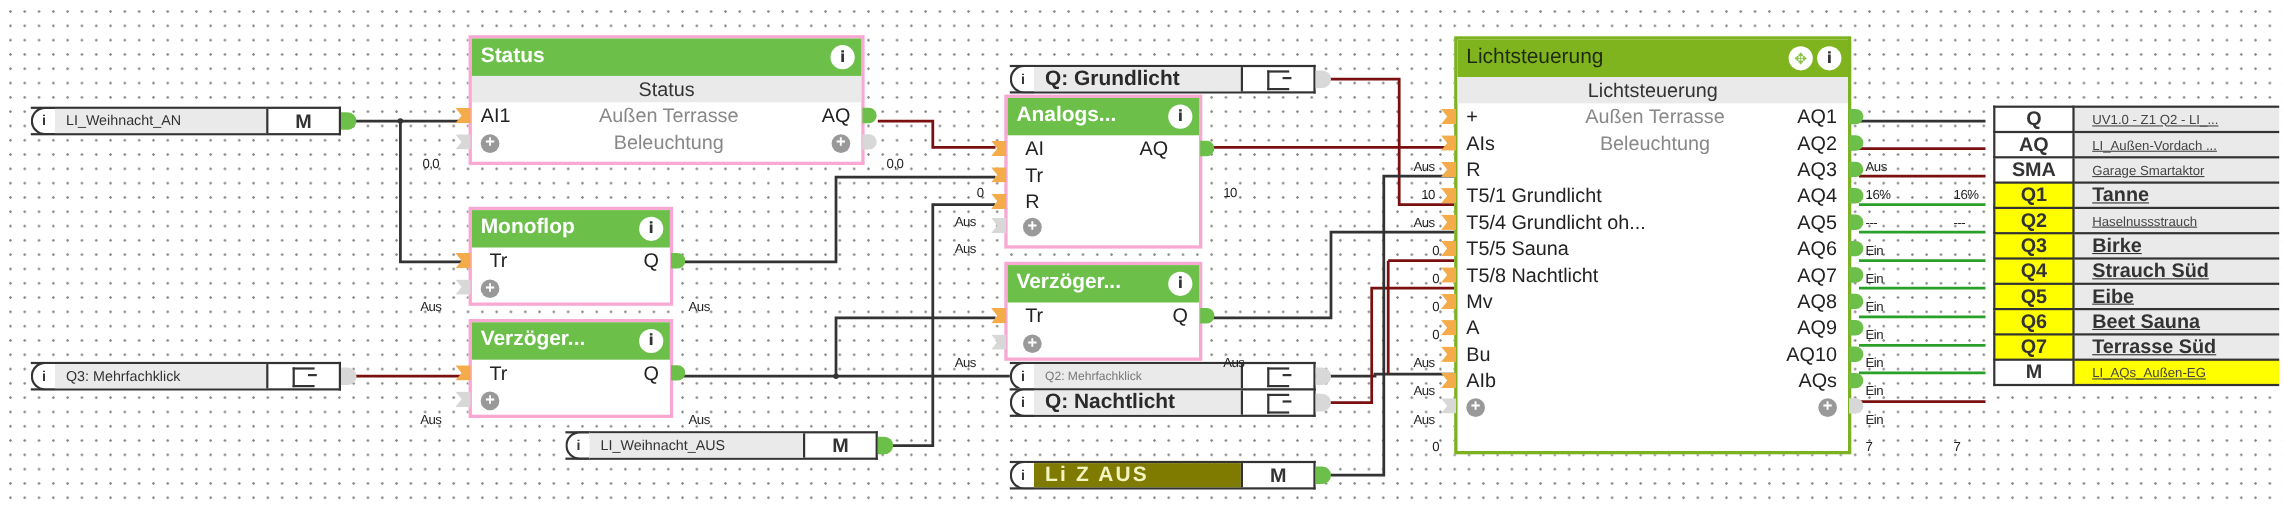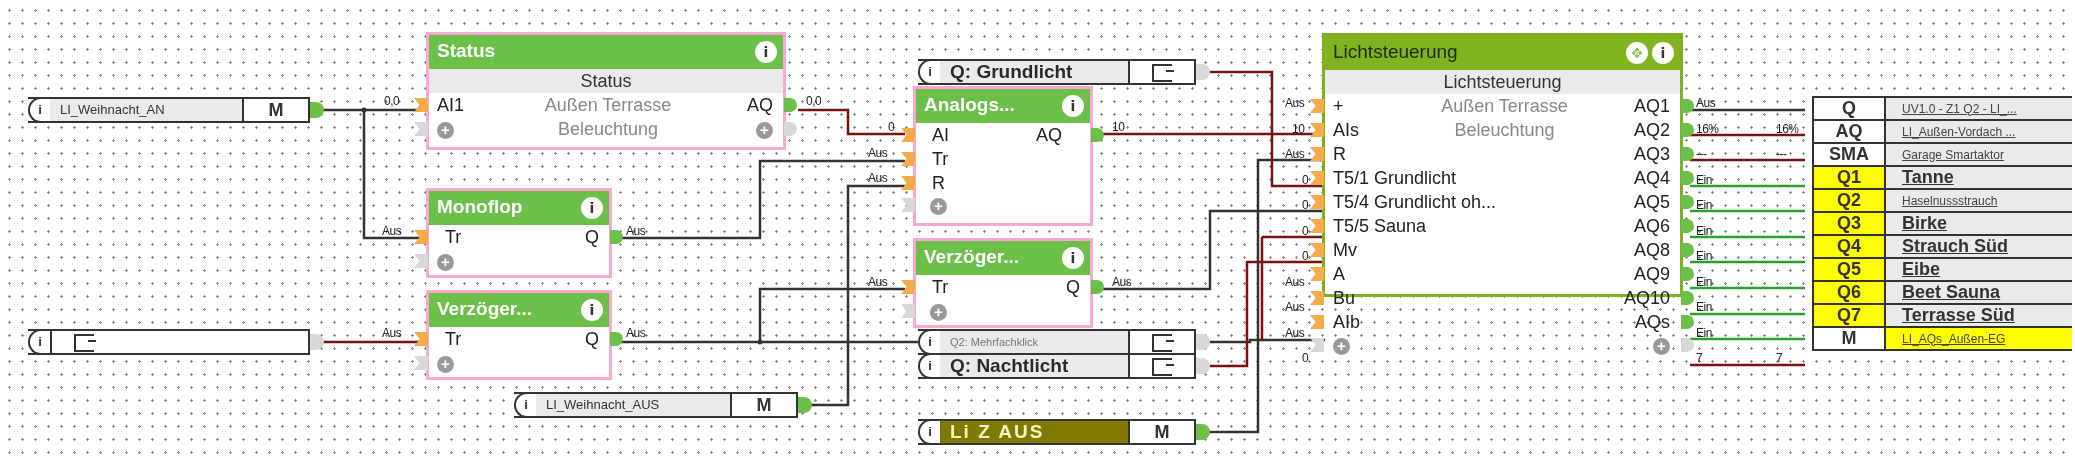--- a/index.html
+++ b/index.html
@@ -5,21 +5,21 @@
   html, body { margin:0; padding:0; }
   body {
     width:2075px; height:459px; position:relative; overflow:hidden;
     background-color:#ffffff;
     background-image: radial-gradient(circle, #8a8a8a 1px, transparent 1.3px);
     background-size: 13px 13px;
     background-position: 3px 4px;
     font-family: "Liberation Sans", sans-serif;
   }
   #wires { position:absolute; left:0; top:0; width:2075px; height:459px; z-index:1; }
-  .wlabel { position:absolute; font-size:12px; color:#222; z-index:3; letter-spacing:-0.5px; background:transparent; }
+  .wlabel { position:absolute; font-size:12px; color:#222; z-index:3; letter-spacing:-0.5px; background:transparent;margin-top:48px; }
   .block { position:absolute; background:#fff; border:3px solid #f9a8d4; z-index:2; box-sizing:border-box; }
   .block.dark { border-color:#7cb21f; }
   .bhead { background:#6cc04a; color:#fff; font-weight:bold; font-size:19px; height:34px; line-height:32px; padding-left:8px; position:relative; }
   .block.dark .bhead { background:#80b41e; color:#1e2b10; font-weight:normal; }
   .info { position:absolute; top:6px; right:6px; width:22px; height:22px; border-radius:50%; background:#fff; color:#333; font-weight:bold; font-size:14px; line-height:22px; text-align:center; font-family:"DejaVu Sans", sans-serif; }
   .move { position:absolute; top:6px; right:32px; width:22px; height:22px; border-radius:50%; background:#fff; color:#8bc34a; font-size:14px; line-height:22px; text-align:center; }
   .sub { background:#eaeaea; text-align:center; font-size:18px; color:#333; height:24px; line-height:24px; }
   .row { position:relative; height:24px; line-height:24px; font-size:18px; color:#222; }
   .row .l { position:absolute; left:8px; }
   .row .c { position:absolute; left:4px; right:0; text-align:center; color:#888; pointer-events:none; }
@@ -139,20 +139,21 @@
 
 <div class="ref" style="left:28px;top:97px;width:282px">
   <div class="ibtn">i</div>
   <div class="name">LI_Weihnacht_AN</div>
   <div class="type">M</div>
   <div class="out-dot"></div>
 </div>
 
 <div class="ref" style="left:28px;top:329px;width:282px">
   <div class="ibtn">i</div>
+  <div class="name">Q3: Mehrfachklick</div>
   <div class="type"><span class="gate"></span></div>
   <div class="out-dot gray"></div>
 </div>
 
 <div class="ref" style="left:514px;top:392px;width:284px">
   <div class="ibtn">i</div>
   <div class="name">LI_Weihnacht_AUS</div>
   <div class="type">M</div>
   <div class="out-dot"></div>
 </div>
@@ -261,21 +262,21 @@
       <span class="l" style="left:16px">Tr</span>
       <span class="r">Q</span>
       <span class="pin-out" style="top:5px"></span>
     </div>
   <div class="row">
       <span class="pin-in gray" style="top:5px"></span>
       <span class="l" style="left:14px"><span class="plus">+</span></span>
     </div>
 </div>
 
-<div class="block dark" style="left:1322px;top:33px;width:361px;height:264px">
+<div class="block dark" style="left:1322px;top:33px;width:361px;height:380px">
   <div class="bhead"><span>Lichtsteuerung</span><span class="move">✥</span><span class="info">i</span></div>
   <div class="sub">Lichtsteuerung</div>
   <div id="ls-rows">
       <div class="row">
         <span class="pin-in" style="top:5px"></span>
         <span class="l">+</span>
         <span class="c">Außen Terrasse</span>
         <span class="r">AQ1</span>
         <span class="pin-out" style="top:5px"></span>
       </div>
@@ -301,20 +302,26 @@
       <div class="row">
         <span class="pin-in" style="top:5px"></span>
         <span class="l">T5/4 Grundlicht oh...</span>
         <span class="r">AQ5</span>
         <span class="pin-out" style="top:5px"></span>
       </div>
       <div class="row">
         <span class="pin-in" style="top:5px"></span>
         <span class="l">T5/5 Sauna</span>
         <span class="r">AQ6</span>
+        <span class="pin-out" style="top:5px"></span>
+      </div>
+      <div class="row">
+        <span class="pin-in" style="top:5px"></span>
+        <span class="l">T5/8 Nachtlicht</span>
+        <span class="r">AQ7</span>
         <span class="pin-out" style="top:5px"></span>
       </div>
       <div class="row">
         <span class="pin-in" style="top:5px"></span>
         <span class="l">Mv</span>
         <span class="r">AQ8</span>
         <span class="pin-out" style="top:5px"></span>
       </div>
       <div class="row">
         <span class="pin-in" style="top:5px"></span>

